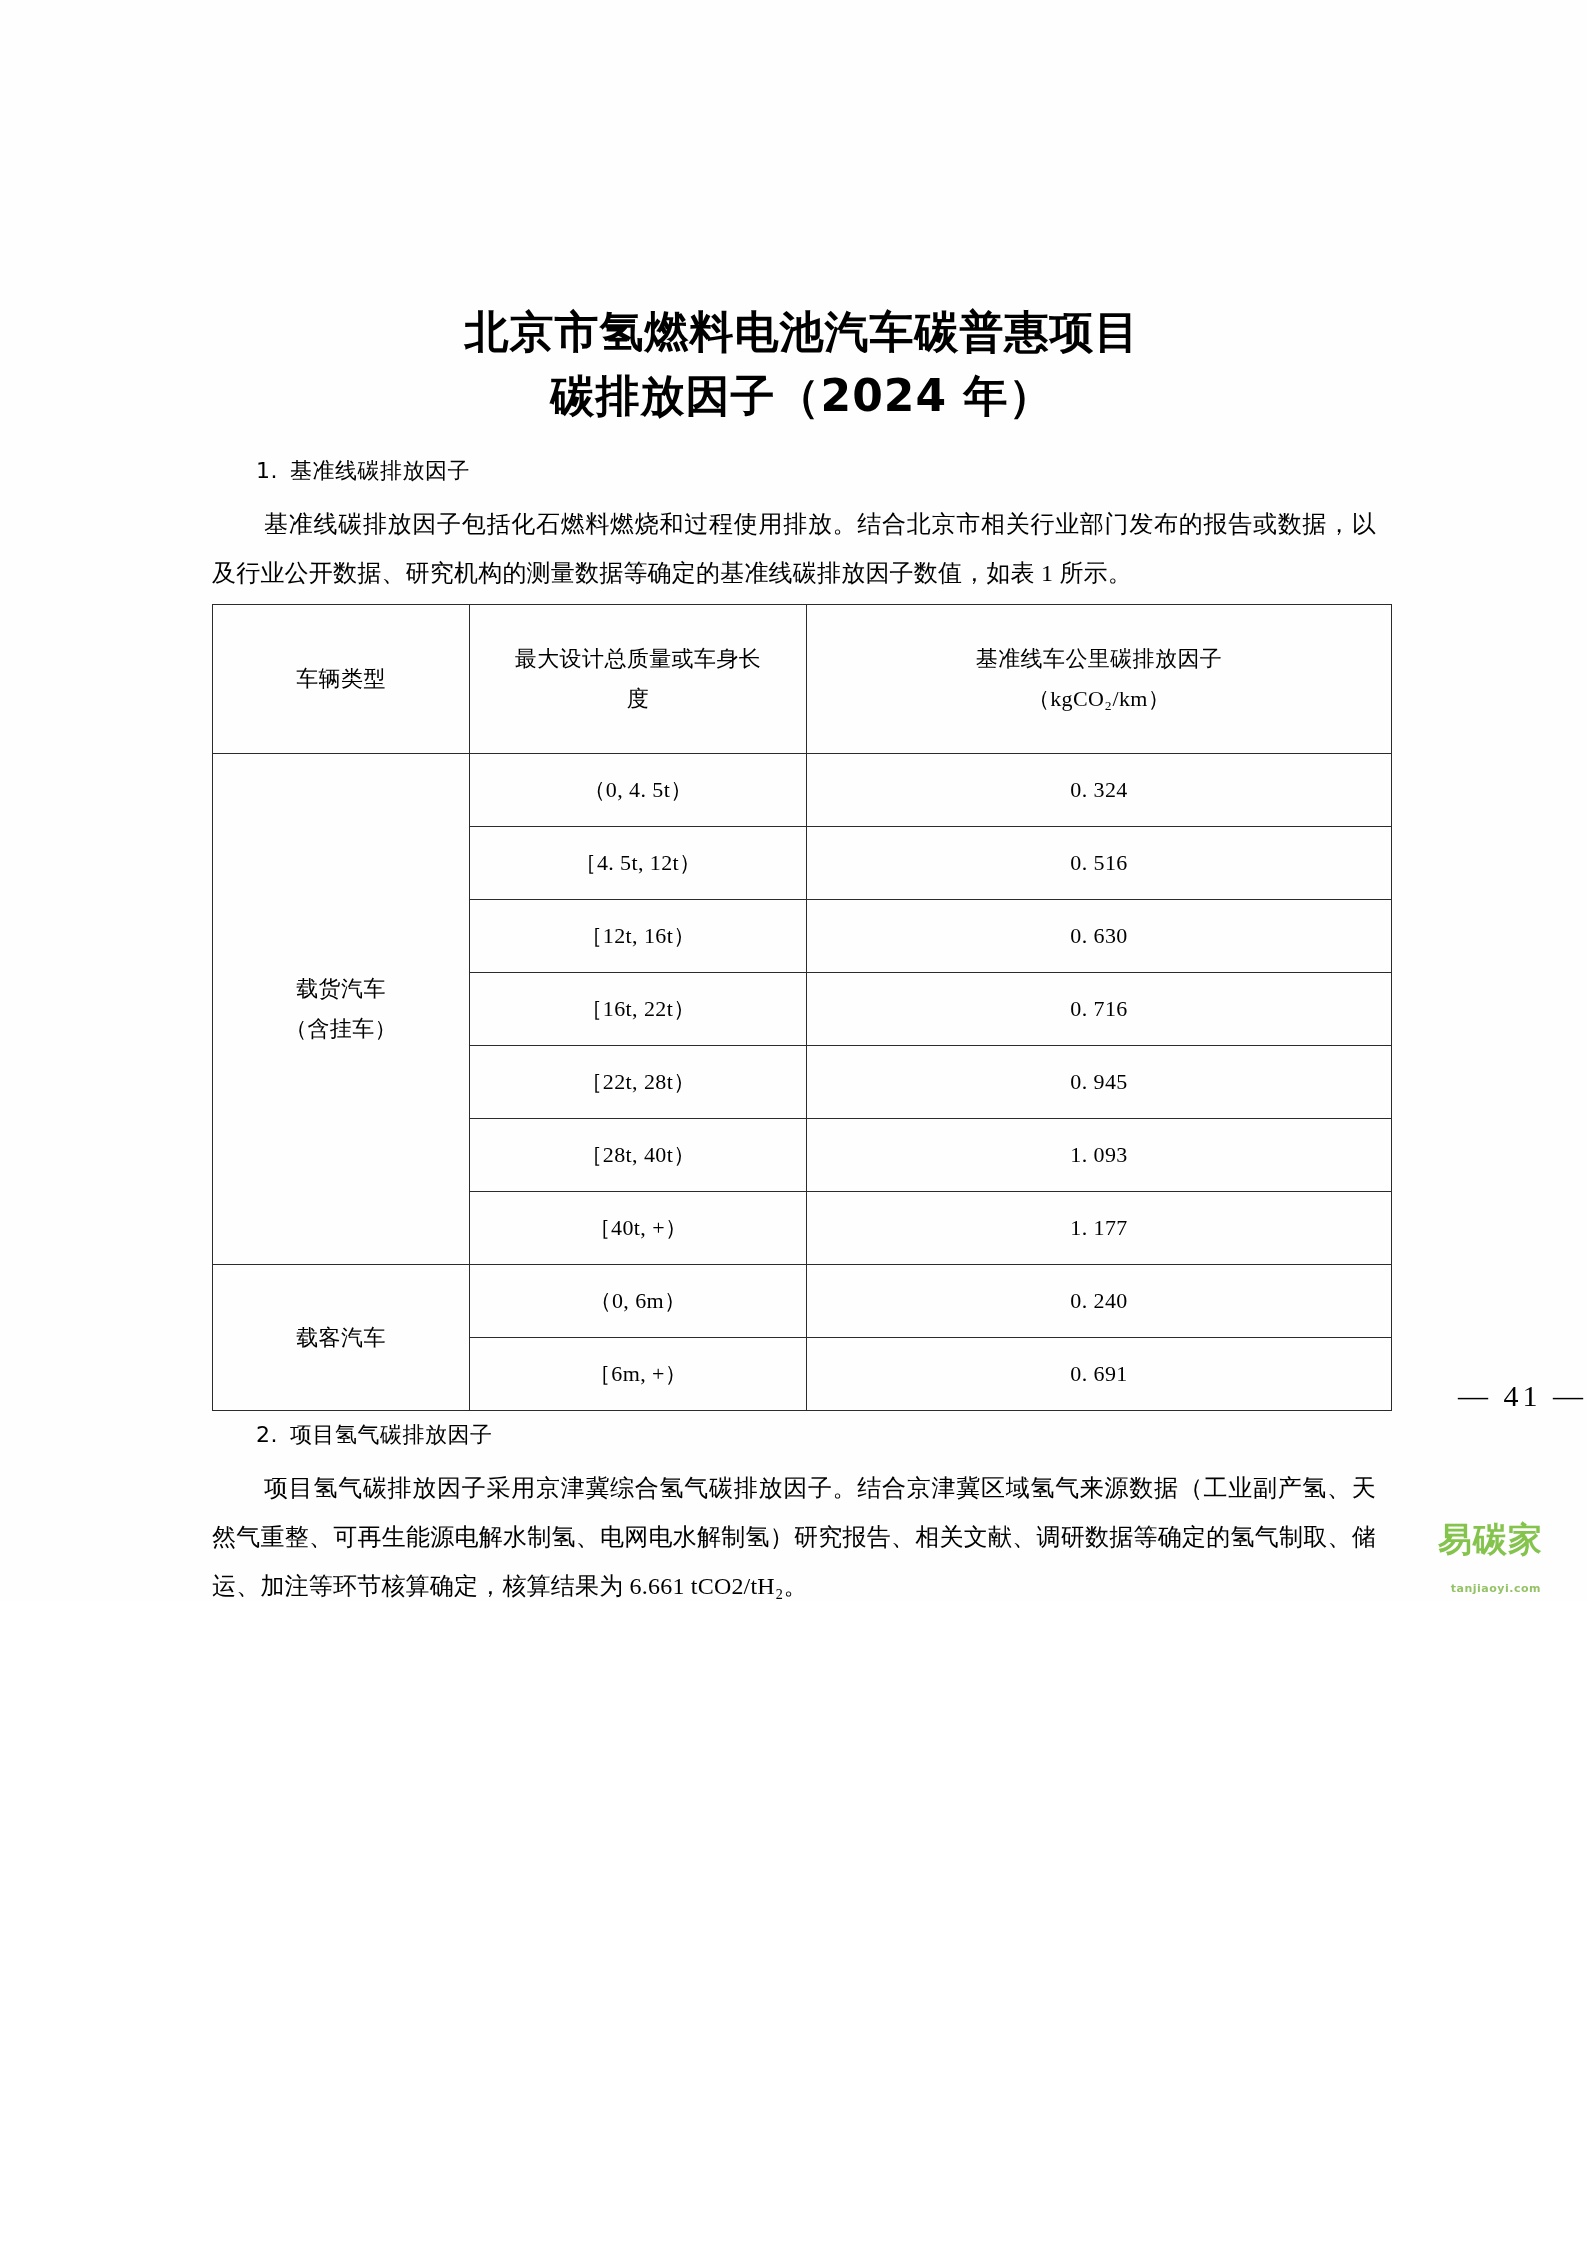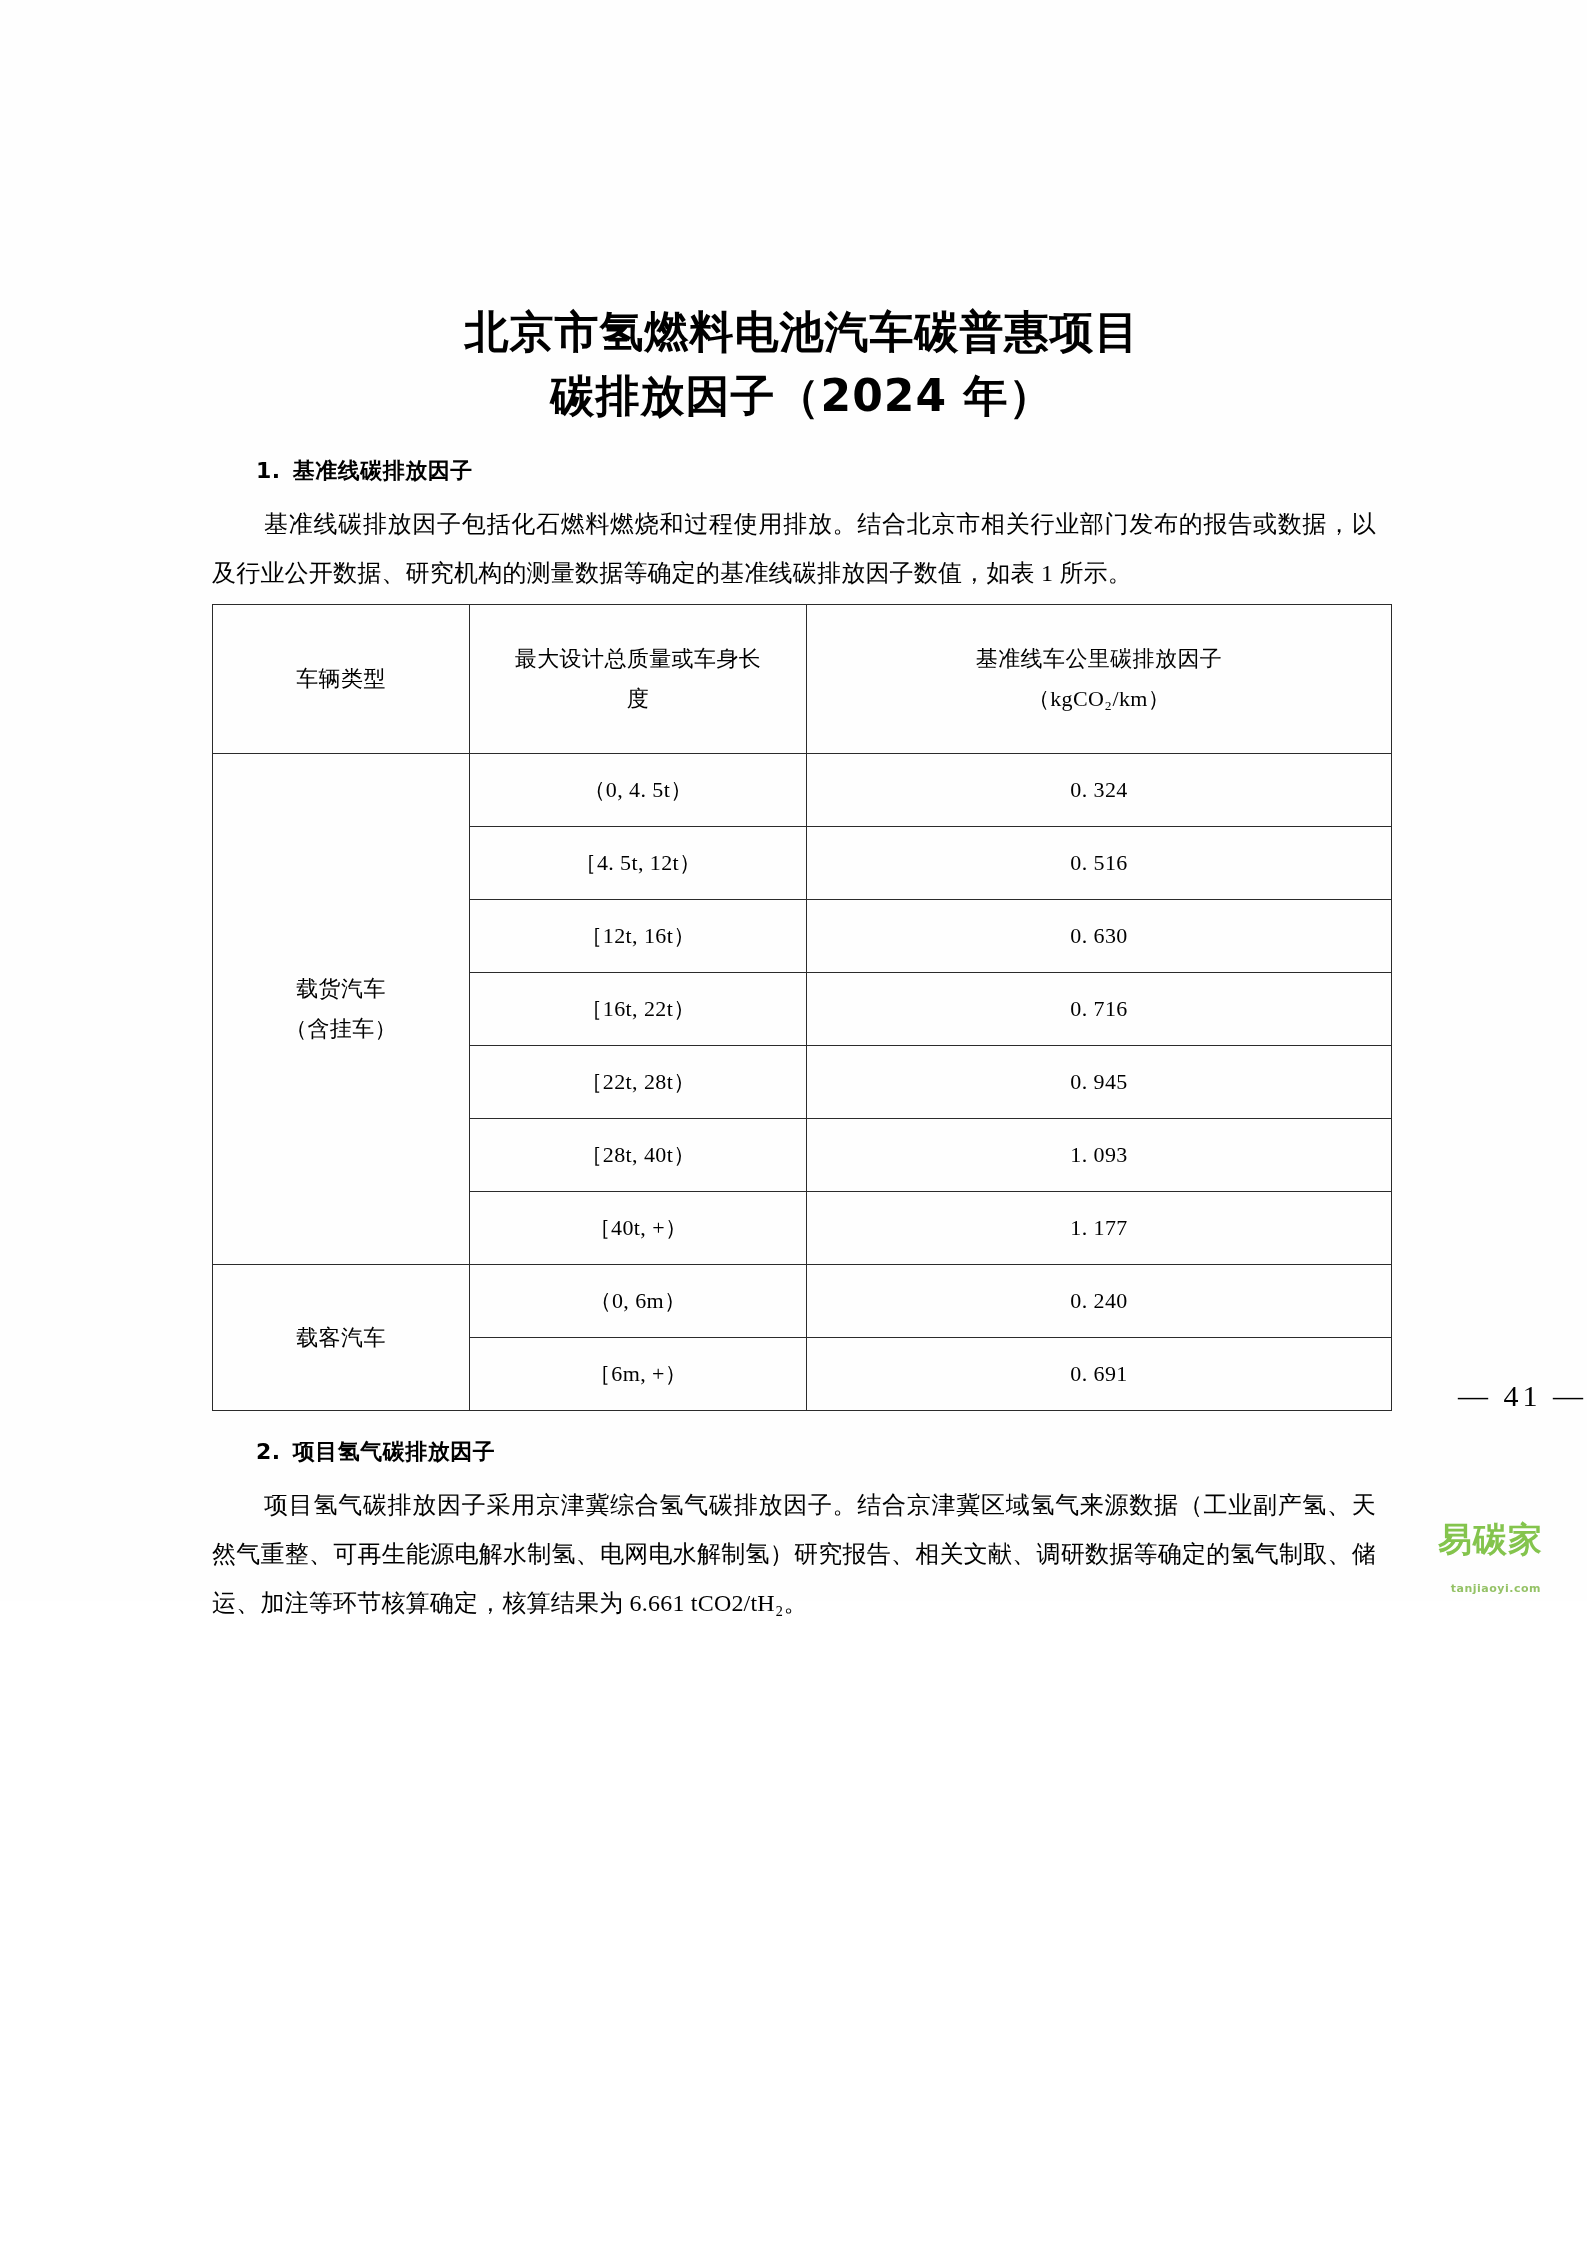--- a/index.html
+++ b/index.html
@@ -35,23 +35,23 @@
     line-height: 1.45;
     text-align: center;
     margin: 0 0 28px 0;
     letter-spacing: 1px;
   }
   h1.doc-title .line {
     display: block;
   }
   .section-heading {
     font-family: "DejaVu Sans", "Liberation Sans", sans-serif;
-    font-weight: bold;
+    font-weight: normal;
     font-size: 22px;
-    margin: 26px 0 14px 0;
+    margin: 9px 0 14px 0;
     padding-left: 44px;
     letter-spacing: 0.5px;
   }
   .section-heading .num {
     margin-right: 12px;
   }
   p.body-text {
     font-size: 24px;
     line-height: 2.05;
     margin: 0 16px 6px 0;

